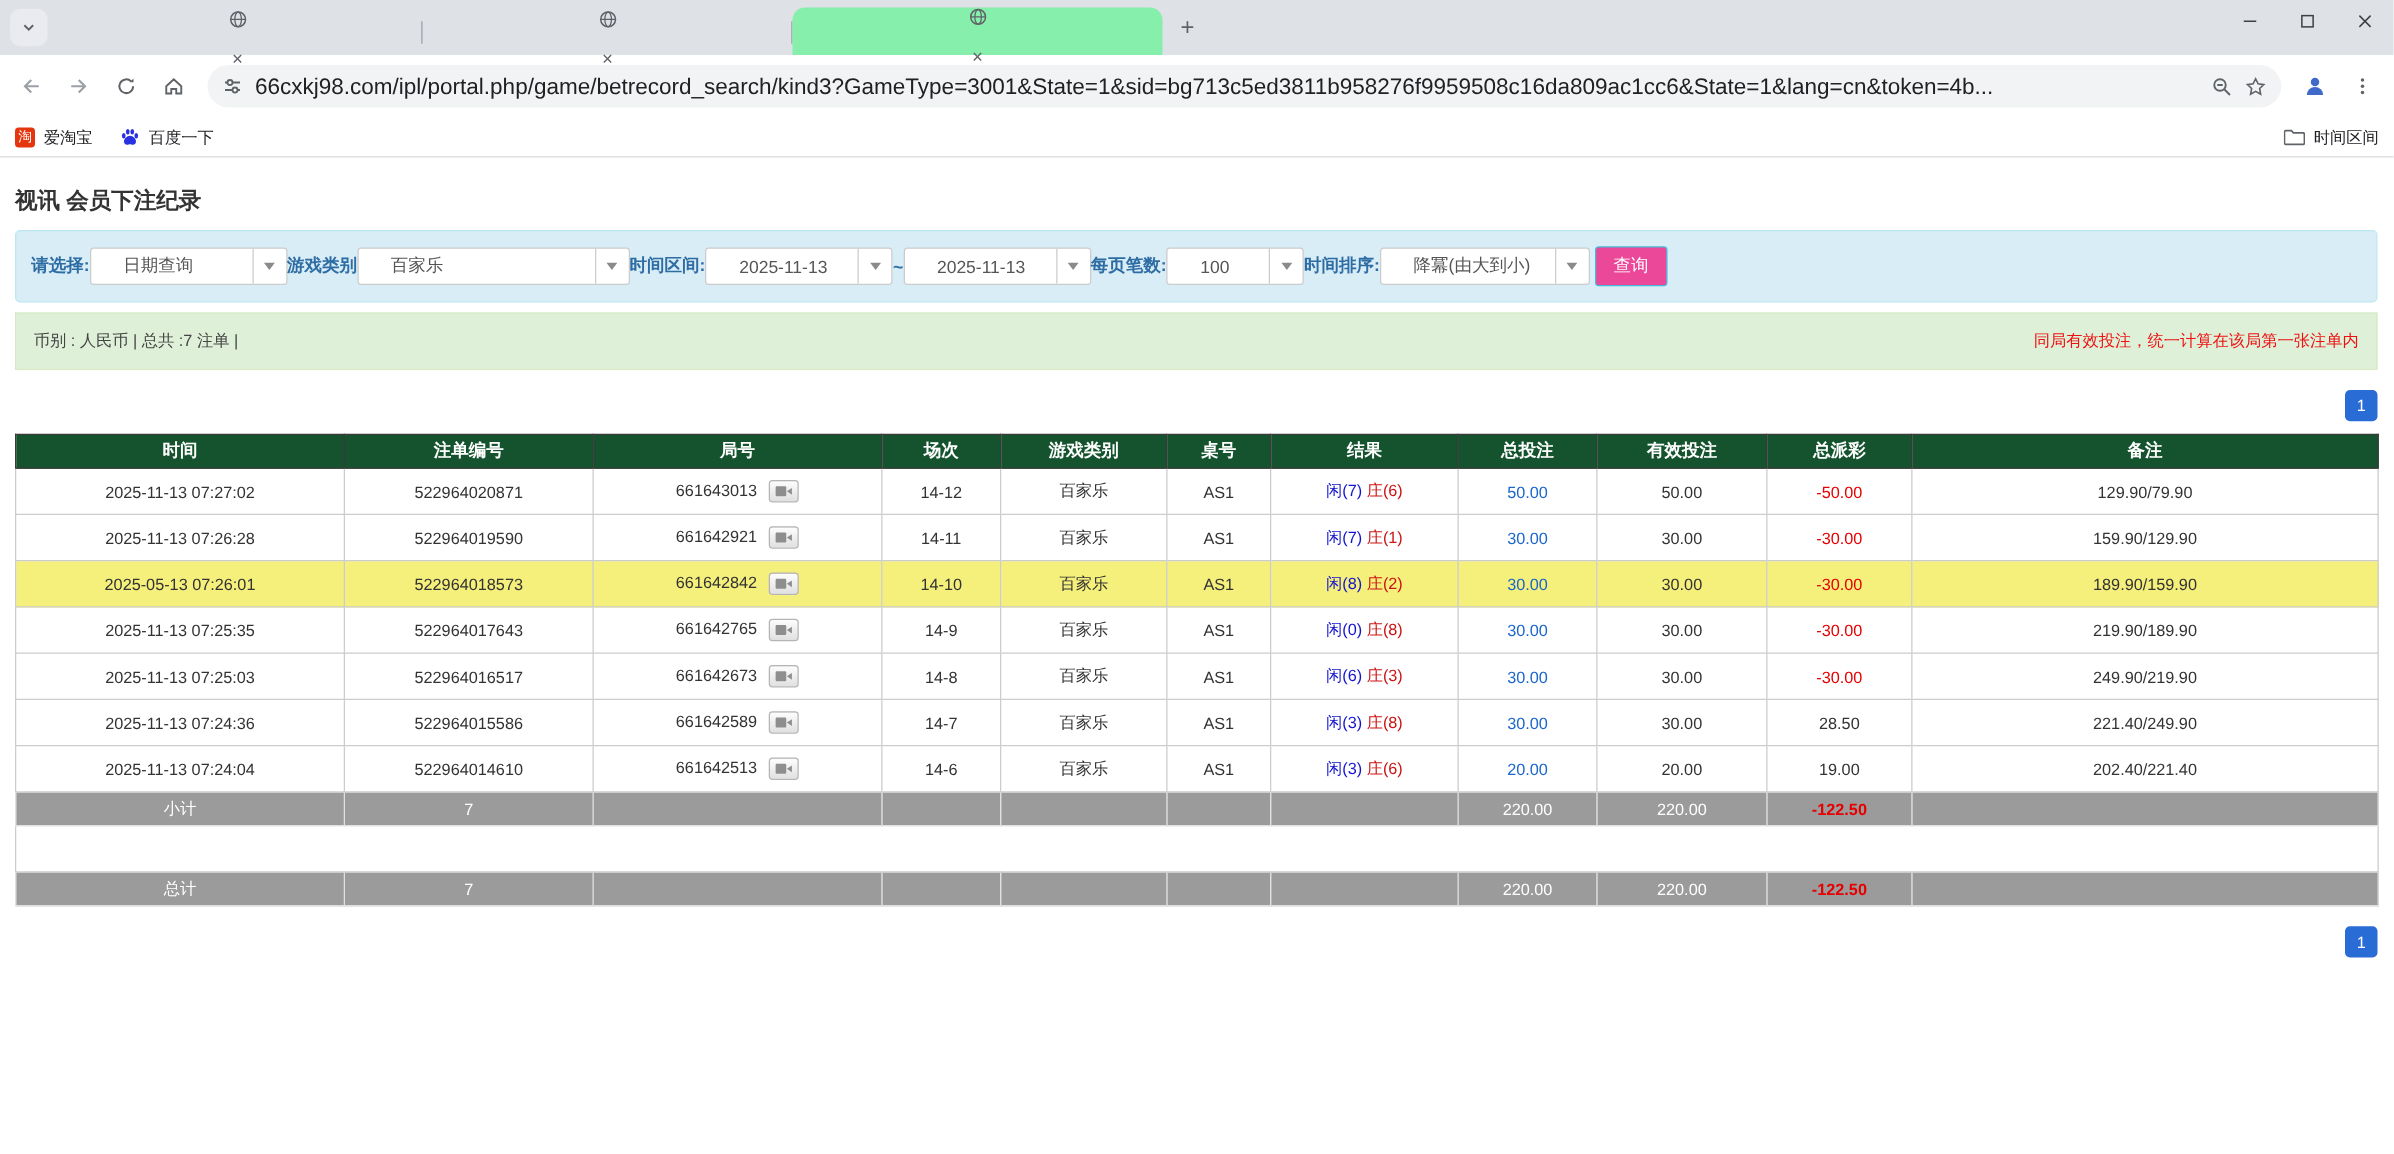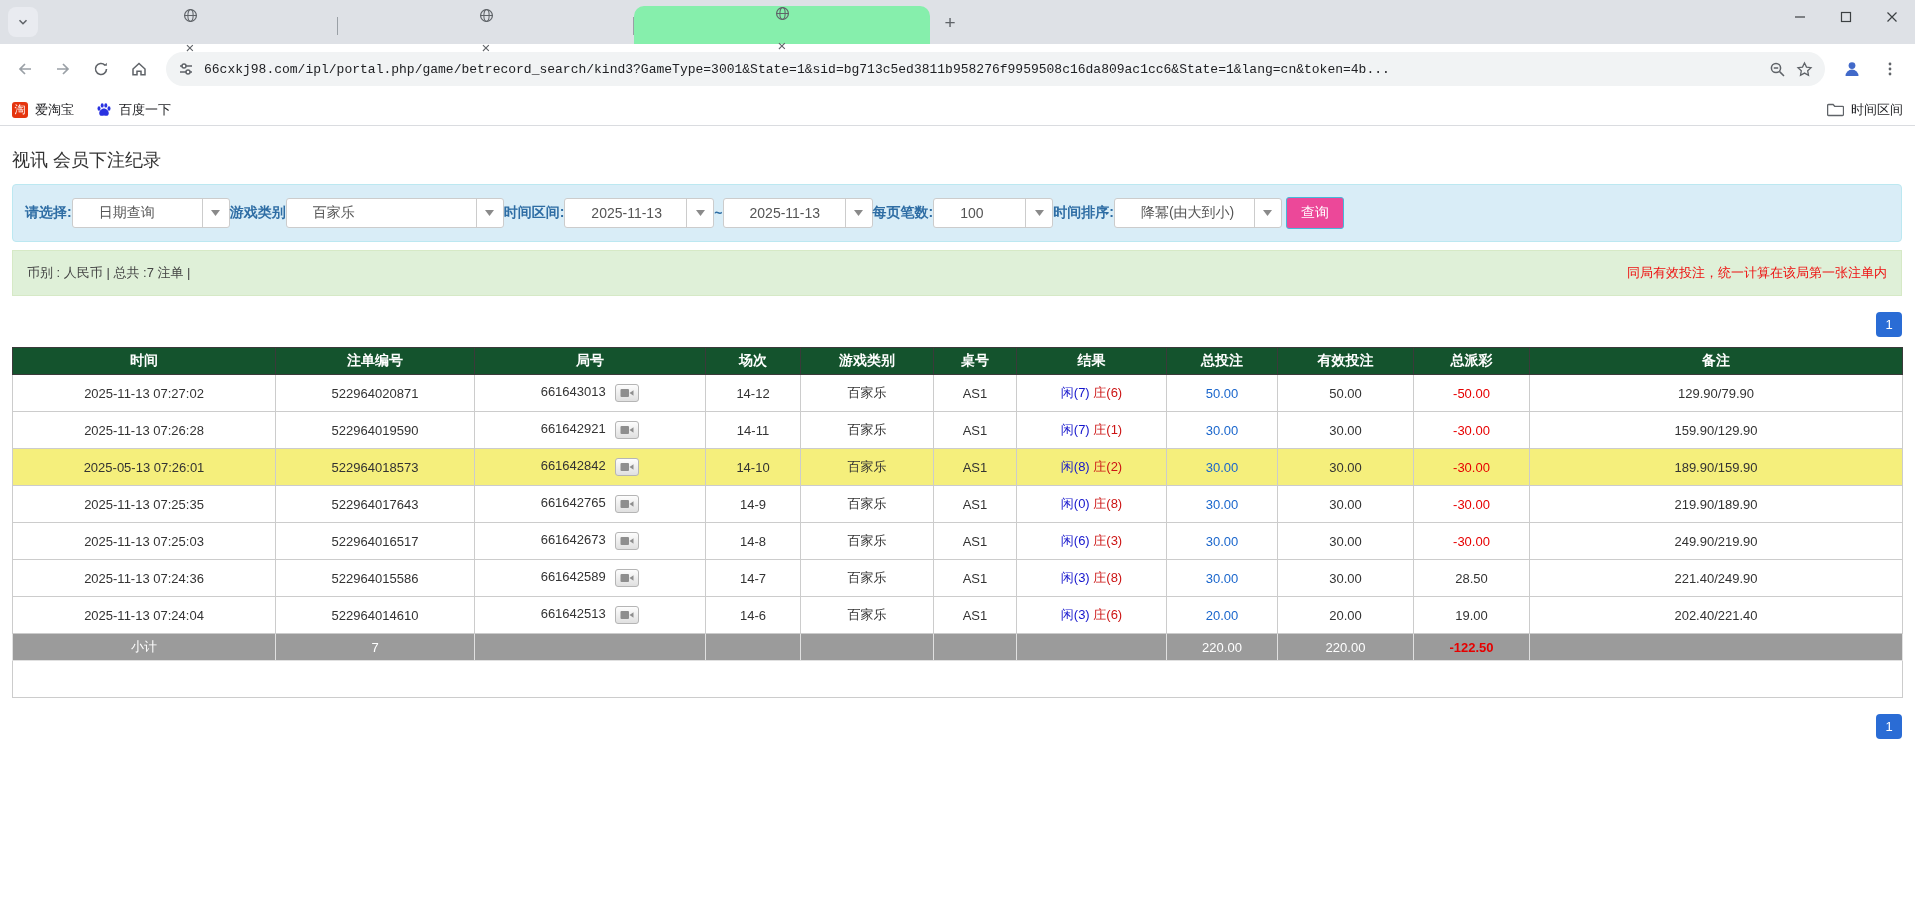--- a/index.html
+++ b/index.html
@@ -17,38 +17,38 @@
   .tab .close { width:18px; height:18px; display:flex; align-items:center; justify-content:center;
     border-radius:50%; font-size:15px; color:#5f6368; }
   .newtab { width:28px; height:28px; margin:0 0 7px 6px; display:flex; align-items:center; justify-content:center;
     font-size:19px; color:#5f6368; border-radius:50%; }
   .wincontrols { position:absolute; right:0; top:0; height:34px; display:flex; }
   .winbtn { width:46px; height:34px; display:flex; align-items:center; justify-content:center; color:#3c4043; }
   .urlbar { height:50px; background:#fff; display:flex; align-items:center; padding:0 8px; gap:4px; }
   .navbtn { width:34px; height:34px; display:flex; align-items:center; justify-content:center; border-radius:50%; }
   .omnibox { flex:1; height:34px; margin:0 6px; background:#f1f3f4; border-radius:17px;
     display:flex; align-items:center; padding:0 12px; gap:10px; }
-  .omnibox .url { flex:1; font-size:13px; color:#202124; white-space:nowrap; overflow:hidden;font-family:Liberation Mono, monospace; }
+  .omnibox .url { flex:1; font-size:18px; color:#202124; white-space:nowrap; overflow:hidden; }
   .bookmarksbar { height:32px; background:#fff; display:flex; align-items:center; padding:0 12px; gap:22px;
     border-bottom:1px solid #dadce0; }
   .bm { display:flex; align-items:center; gap:7px; font-size:13px; color:#202124; }
   .bm-ico-taobao { width:16px; height:16px; background:#e5350f; border-radius:3px; color:#fff;
     font-size:11px; display:flex; align-items:center; justify-content:center; }
   .bm-spacer { flex:1; }
   
   .content { width:1890px; margin-left:12px; }
-  .page-title { font-size:18px; color:#333; font-weight:400; margin:22px 0 12px 0; }
+  .page-title { font-size:18px; color:#333; font-weight:700; margin:22px 0 12px 0; }
   .filterbar { background:#d9edf7; border:1px solid #bce8f1; border-radius:4px;
     padding:12px 12px; display:flex; align-items:center; gap:0; font-size:14px; }
   .flabel { color:#2e6da4; font-weight:bold; white-space:nowrap; }
   .combo { background:#fff; border:1px solid #ccc; border-radius:3px; height:30px;
     display:flex; align-items:center; overflow:hidden;padding-left:18px; }
   .combo .val { flex:1; padding:0 8px; font-size:14px; color:#555; white-space:nowrap; overflow:hidden; }
   .combo .arr { width:27px; height:100%; border-left:1px solid #ccc; display:flex; align-items:center; justify-content:center; }
-  .w1{width:158px}.w2{width:218px}.w3{width:150px}.w4{width:150px}.w5{width:120px}.w6{width:168px}
+  .w1{width:158px}.w2{width:218px}.w3{width:150px}.w4{width:150px}.w5{width:110px}.w6{width:168px}
   .search-btn { background:#ec4899; color:#fff; border:1px solid #46b8da; border-radius:3px;
     font-size:14px; padding:6px 14px; margin-left:4px; }
   .summary { margin-top:8px; background:#dff0d8; border:1px solid #d6e9c6; padding:13px 14px;
     display:flex; align-items:center; font-size:13px; }
   .summary .left { color:#444; }
   .summary .spacer { flex:1; }
   .summary .right { color:#ee1111; }
   .pagerow { display:flex; justify-content:flex-end; margin:16px 0 10px 0; }
   .page-btn { min-width:26px; height:25px; background:#2a6cd5; color:#fff; border-radius:4px;
     display:flex; align-items:center; justify-content:center; font-size:13px; }
@@ -459,19 +459,32 @@
           <td></td>
           <td></td>
           <td>220.00</td>
           <td>220.00</td>
           <td class="v-neg">-122.50</td>
           <td></td>
         </tr>
         <tr class="gap-row">
           <td colspan="11"></td>
         </tr>
+        <tr class="foot">
+          <td>总计</td>
+          <td>7</td>
+          <td></td>
+          <td></td>
+          <td></td>
+          <td></td>
+          <td></td>
+          <td>220.00</td>
+          <td>220.00</td>
+          <td class="v-neg">-122.50</td>
+          <td></td>
+        </tr>
       </tfoot>
   </table>
 
   <div class="pagerow">
     <span class="page-btn">1</span>
   </div>
 </div>
 
 </body></html>

